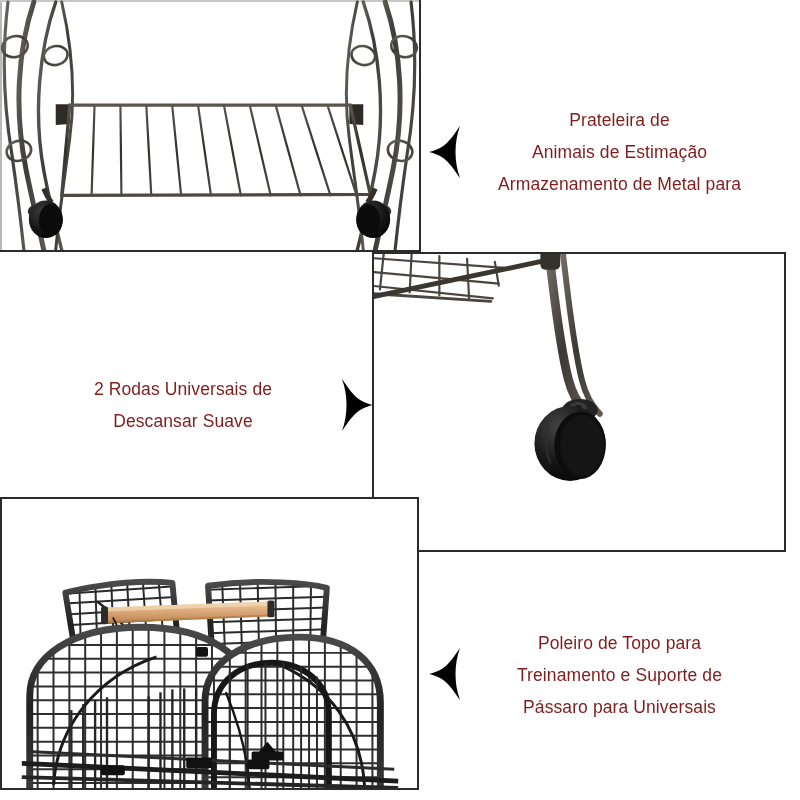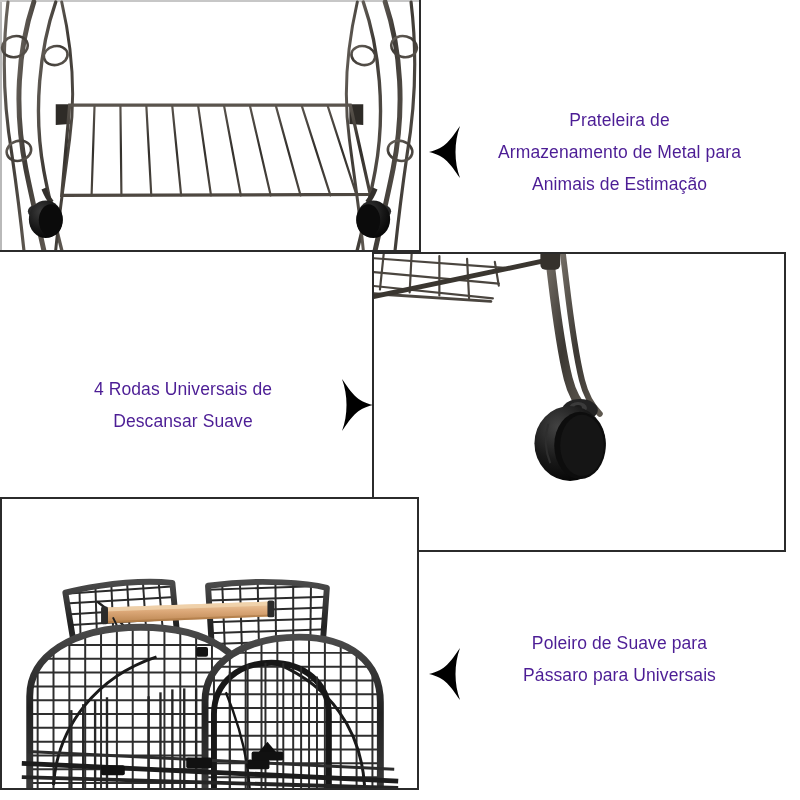--- a/index.html
+++ b/index.html
@@ -21,21 +21,21 @@
   #panel-caster  { left:372px; top:252px; width:414px; height:300px; border:2px solid #2b2b2b; }
   #panel-cage    { left:0px;   top:497px; width:419px; height:293px; border:2px solid #2b2b2b; }
 
   .edge-l { position:absolute; left:0; top:0; bottom:0; width:2px; background:#b9b9b9; }
   .edge-t { position:absolute; left:0; right:0; top:0; height:2px; background:#c7c7c7; }
 
   
   .caption {
     position:absolute;
     text-align:center;
-    color:#4c1d95;
+    color:#7f1d1d;
     font-size:17.5px;
     line-height:32px;
     letter-spacing:.1px;
     white-space:nowrap;
   }
   #cap-shelf  { left:447px; top:104px; width:345px; }
   #cap-wheels { left:28px;  top:373px; width:310px; }
   #cap-perch  { left:447px; top:627px; width:345px; }
 
   
@@ -387,27 +387,28 @@
   </div>
 
   <div class="arrow" id="arr-perch">
     <svg width="34" height="52" viewBox="0 0 34 52" aria-hidden="true">
       <path d="M32 0 C22 14 18 22 1 26 C18 30 22 38 32 52 C26 36 26 16 32 0 Z" fill="#000000"></path>
     </svg>
   </div>
 
   <div class="caption" id="cap-shelf">
     <div>Prateleira de</div>
+    <div>Animais de Estimação</div>
     <div>Armazenamento de Metal para</div>
-    <div>Animais de Estimação</div>
   </div>
 
   <div class="caption" id="cap-wheels">
-    <div>4 Rodas Universais de</div>
+    <div>2 Rodas Universais de</div>
     <div>Descansar Suave</div>
   </div>
 
   <div class="caption" id="cap-perch">
-    <div>Poleiro de Suave para</div>
+    <div>Poleiro de Topo para</div>
+    <div>Treinamento e Suporte de</div>
     <div>Pássaro para Universais</div>
   </div>
 
 </div>
 
 </body></html>

